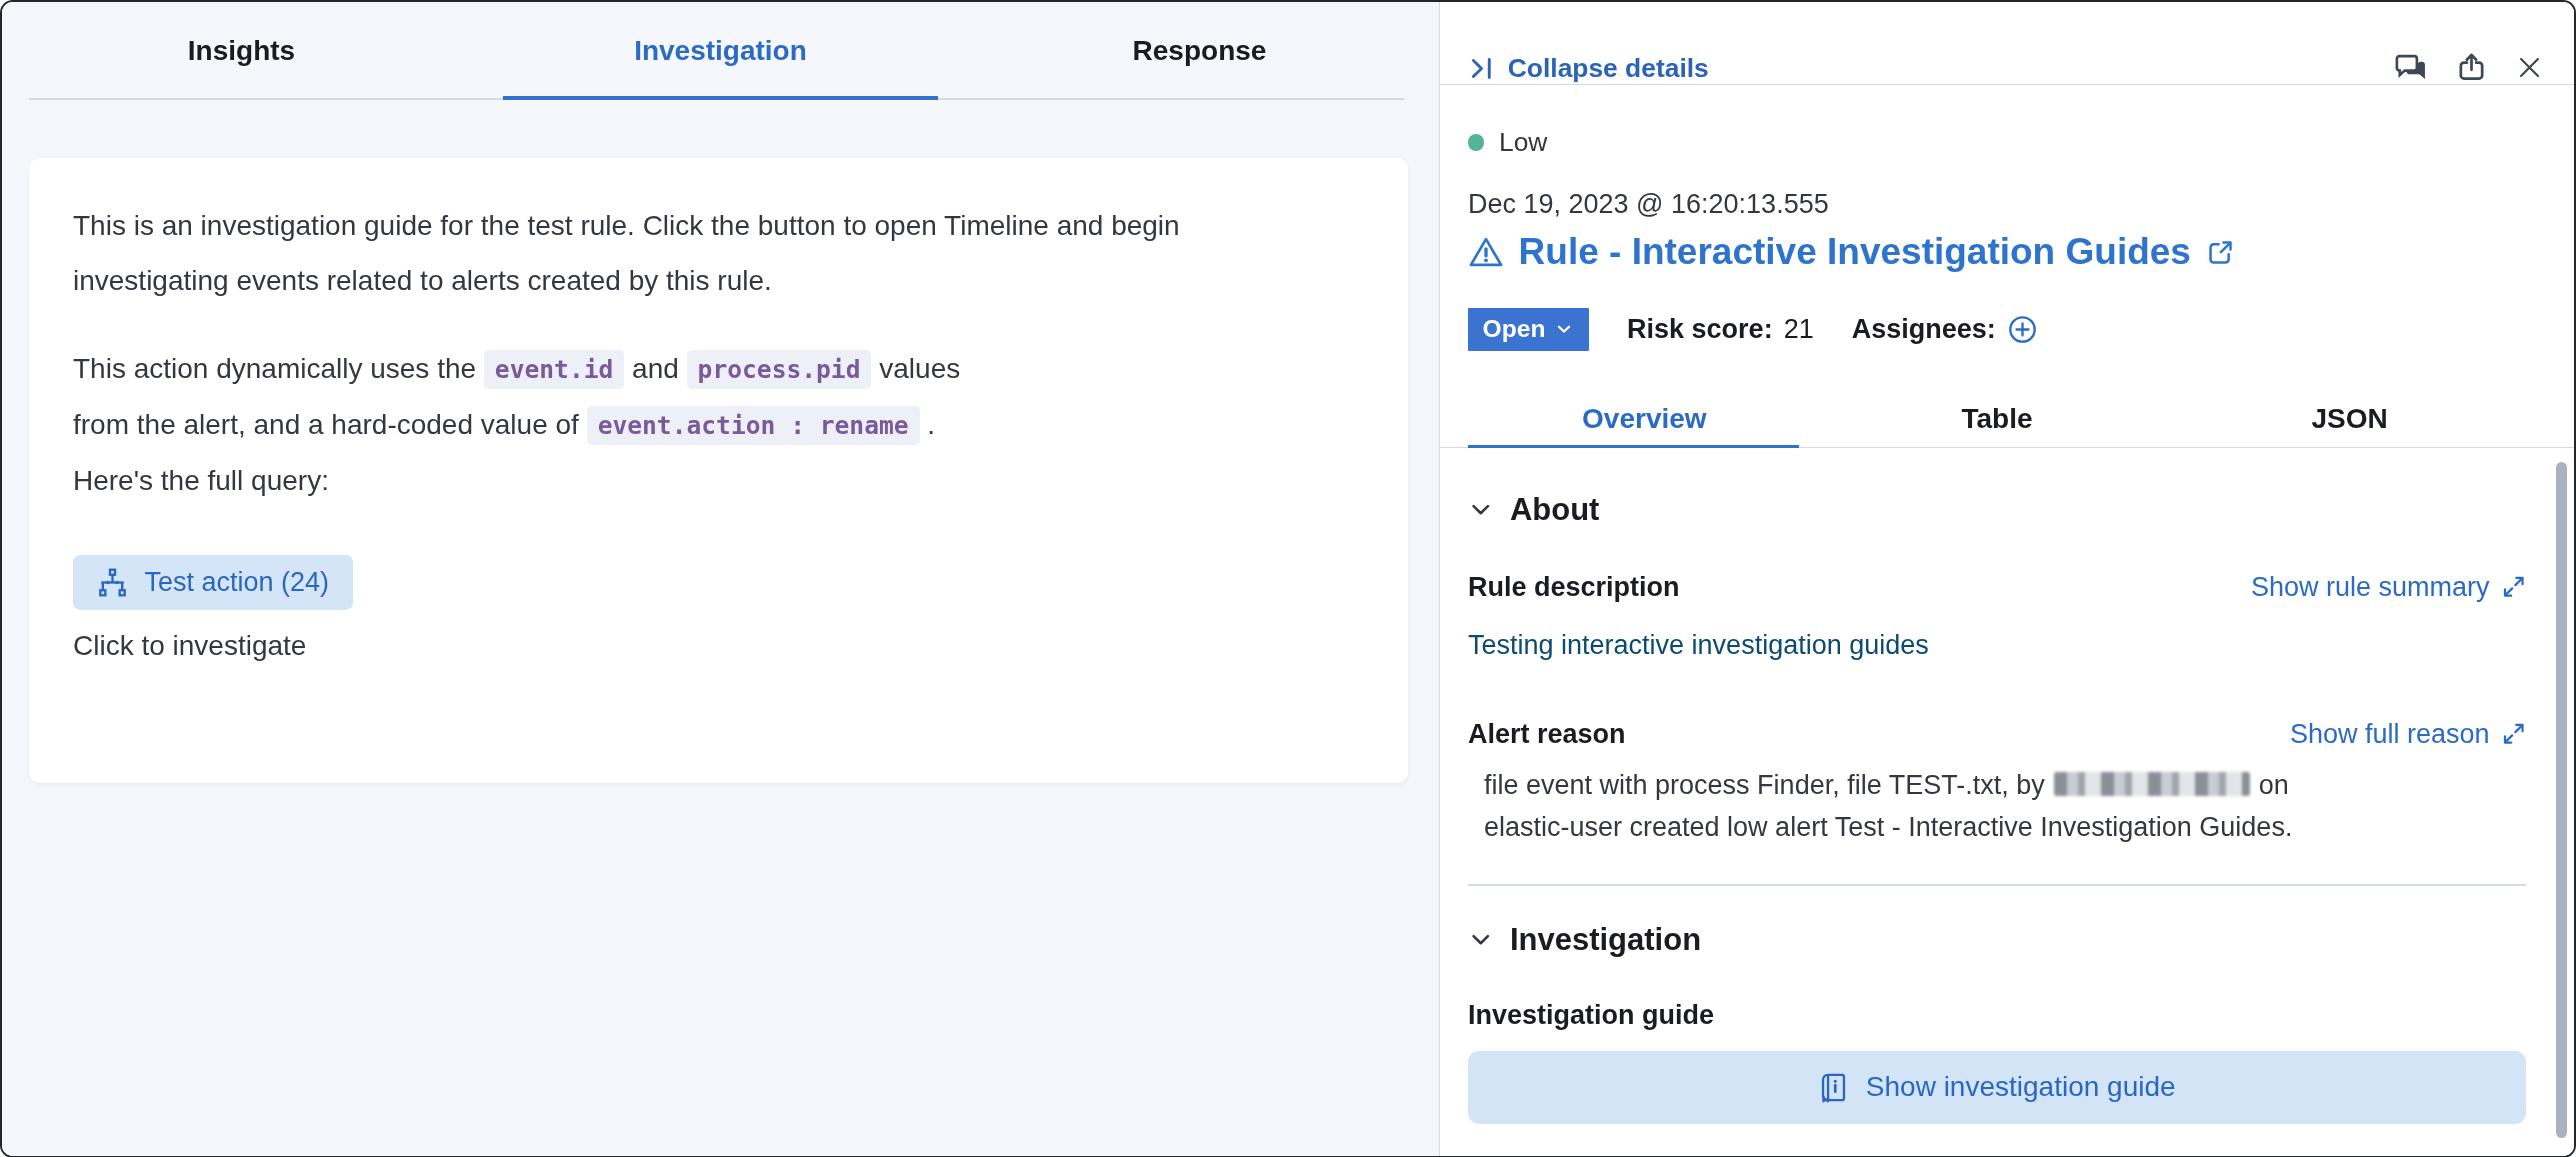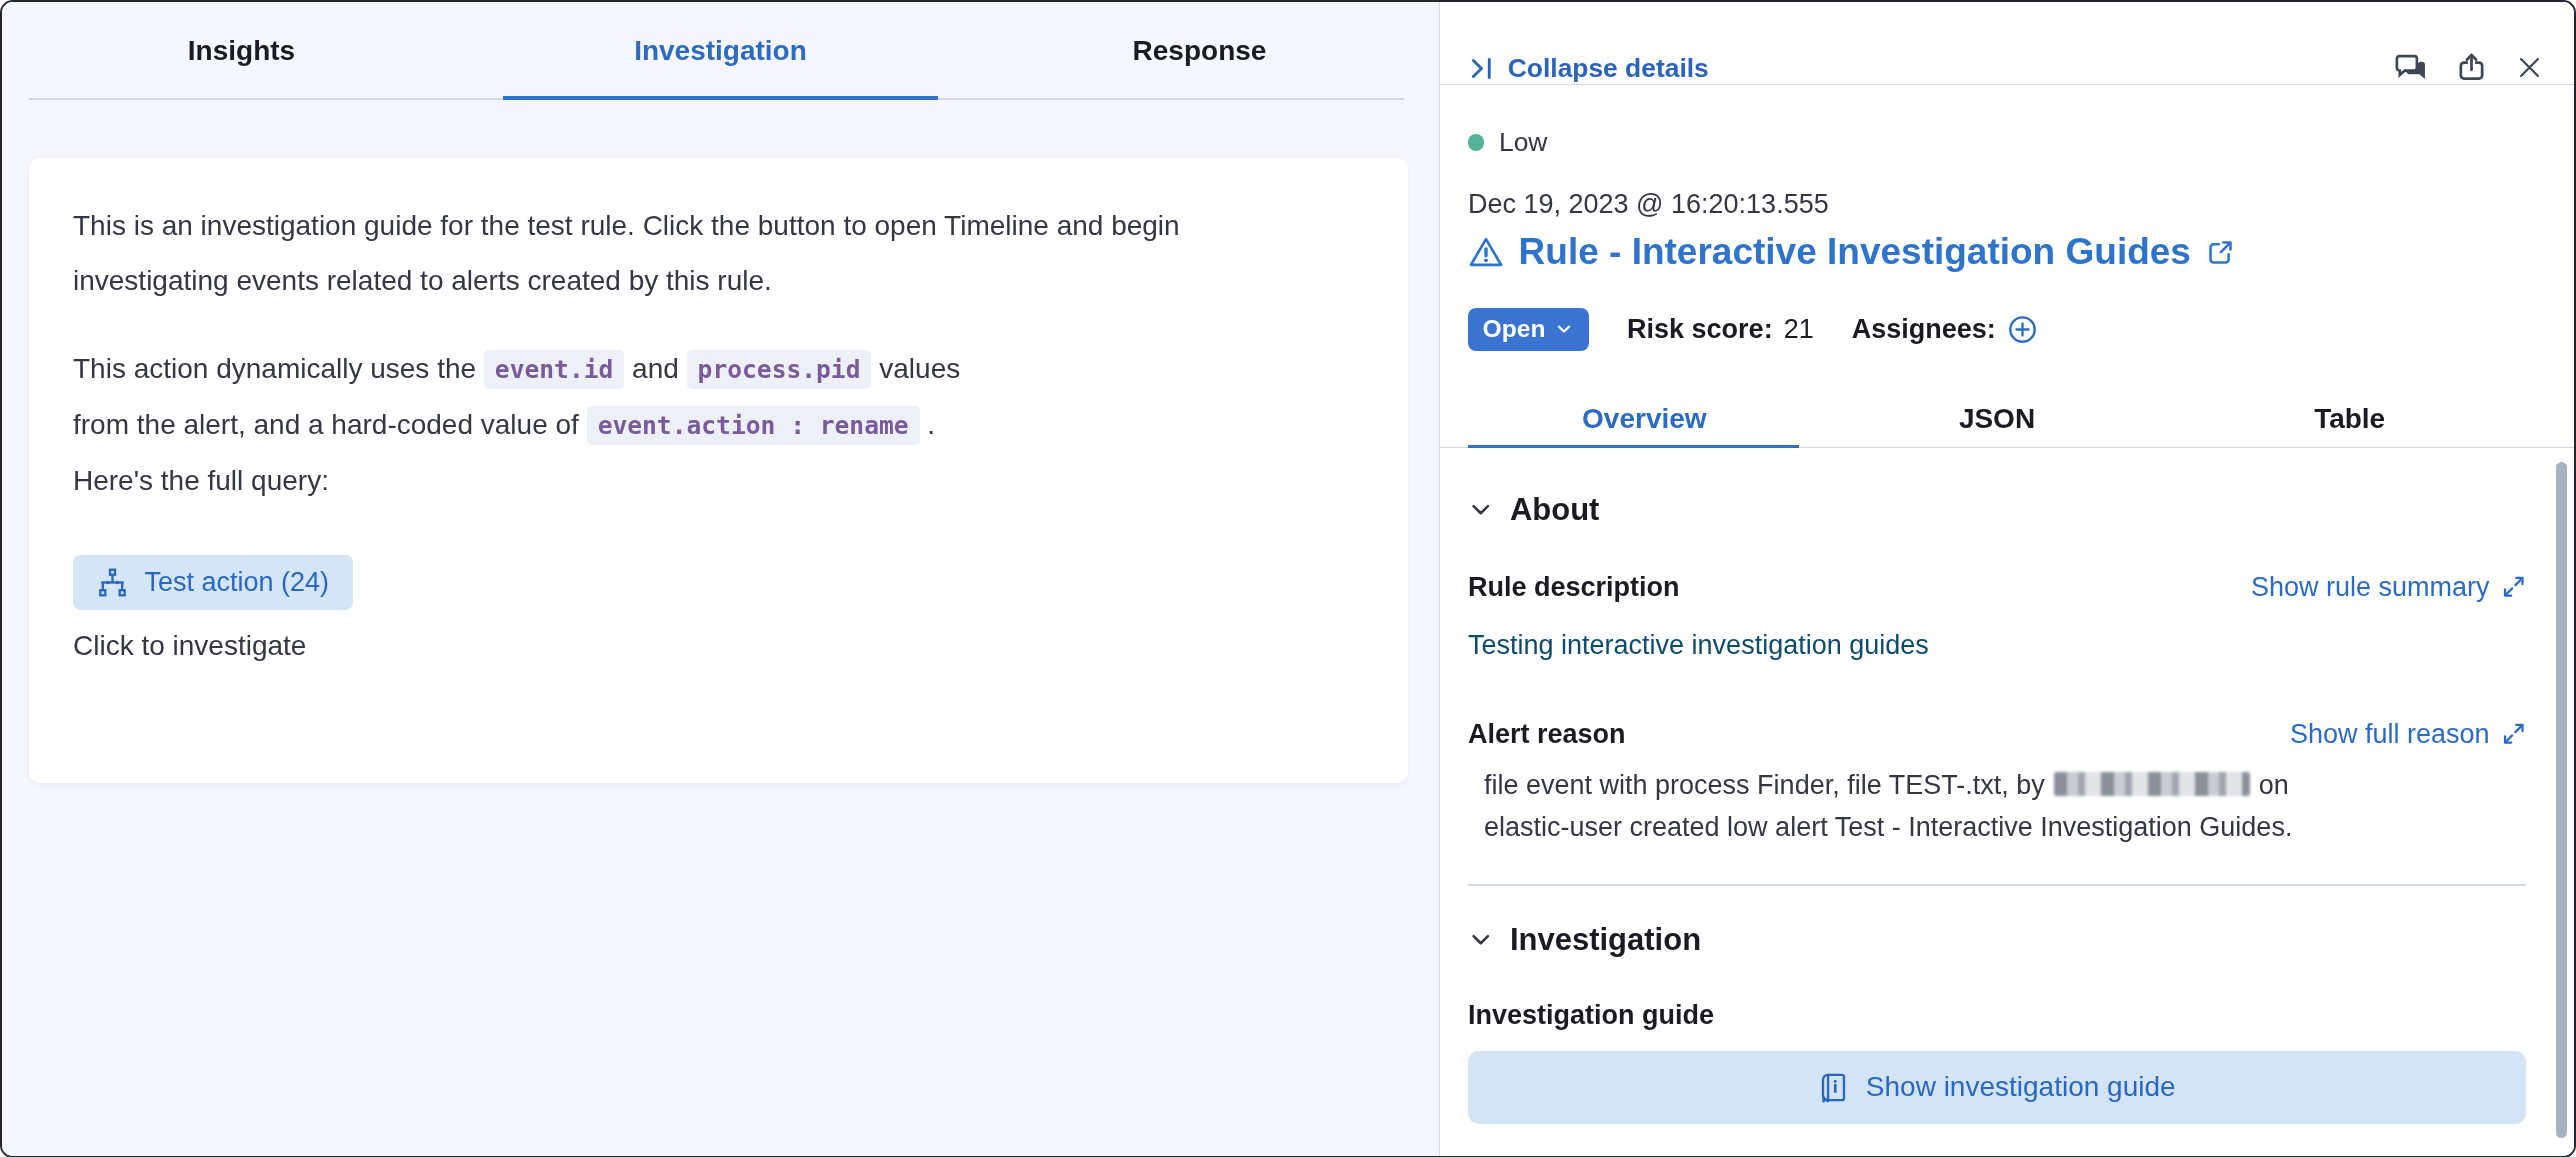--- a/index.html
+++ b/index.html
@@ -55,21 +55,21 @@
   .icon-btn { display:flex; cursor:pointer; background:none; border:none; padding:0; color:#404754; }
 
   .r-body { padding:0 48px 0 28px; }
   .sev-row { margin-top:42px; display:flex; align-items:center; gap:14.6px; font-size:26.4px; color:#343741; }
   .dot { width:16.4px; height:16.4px; border-radius:50%; background:#54b399; flex:none; }
   .timestamp { margin-top:31px; font-size:27px; color:#343741; }
   .title-row { margin-top:11px; display:flex; align-items:center; gap:14.6px; color:#2e74cd; }
   .alert-title { font-size:37px; font-weight:700; color:#2e74cd; white-space:nowrap; }
   .status-row { margin-top:35px; display:flex; align-items:center; gap:38px; }
   .badge { display:inline-flex; align-items:center; gap:9px; background:#3a74d0; color:#fff;
-      font-size:24.6px; font-weight:600; padding:7.3px 14.6px; border-radius:8px; border:none; cursor:pointer;
+      font-size:24.6px; font-weight:600; padding:7.3px 14.6px; border-radius:1px; border:none; cursor:pointer;
       font-family:"Liberation Sans", sans-serif; }
   .kv { display:flex; align-items:center; gap:11px; font-size:27px; color:#1a1c21; }
   .kv .k { font-weight:700; }
   .plus-btn { display:flex; color:#2b6bc4; background:none; border:none; padding:0; cursor:pointer; }
 
   .r-tabs { margin:40px -48px 0 -28px; padding:0 48px 0 28px; height:57px; display:flex;
       position:relative; border-bottom:1.8px solid #d3dae6; }
   .r-tab { flex:1; display:flex; align-items:center; justify-content:center;
       font-size:28px; font-weight:700; color:#1a1c21; cursor:pointer; }
   .r-tab.active { color:#2b6bc4; }
@@ -222,22 +222,22 @@
             <svg width="31" height="31" viewBox="0 0 16 16" fill="none" stroke="currentColor" stroke-width="1.2" stroke-linecap="round">
               <circle cx="8" cy="8" r="6.3"></circle>
                 <path d="M8 4.9v6.2M4.9 8h6.2"></path>
             </svg>
           </button>
         </span>
       </div>
 
       <div class="r-tabs">
         <div class="r-tab active">Overview</div>
+        <div class="r-tab">Table</div>
         <div class="r-tab">JSON</div>
-        <div class="r-tab">Table</div>
         <div class="active-underline"></div>
       </div>
 
       <div class="sec-about">
         <div class="acc-head">
           <span class="chev">
             <svg width="25.5" height="25.5" viewBox="0 0 16 16" fill="none" stroke="currentColor" stroke-width="1.6" stroke-linecap="round" stroke-linejoin="round">
               <path d="M3.5 5.7 8 10.2l4.5-4.5"></path>
             </svg>
           </span>

